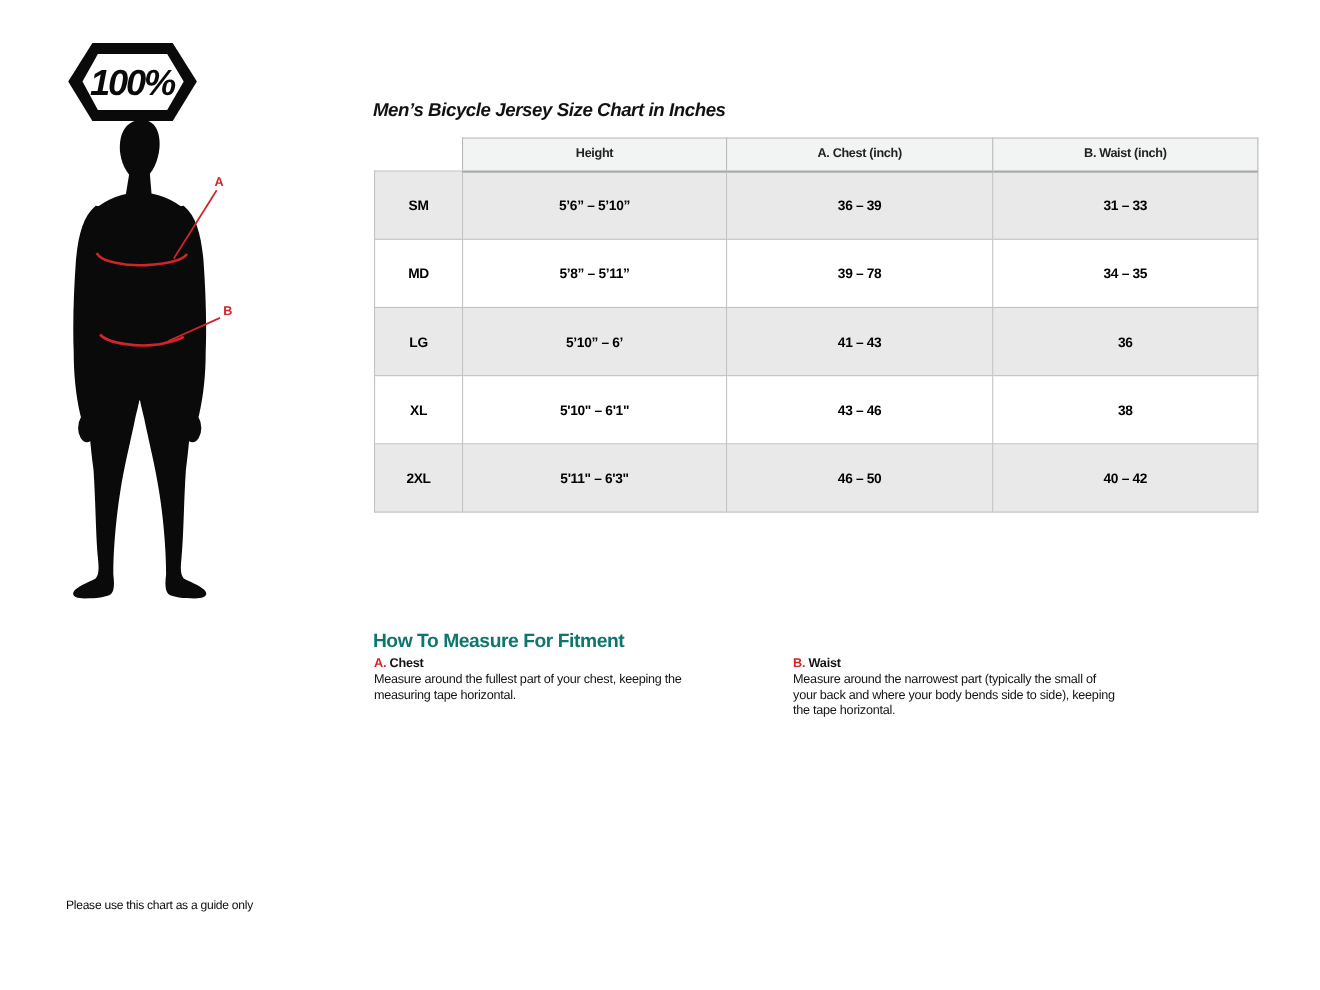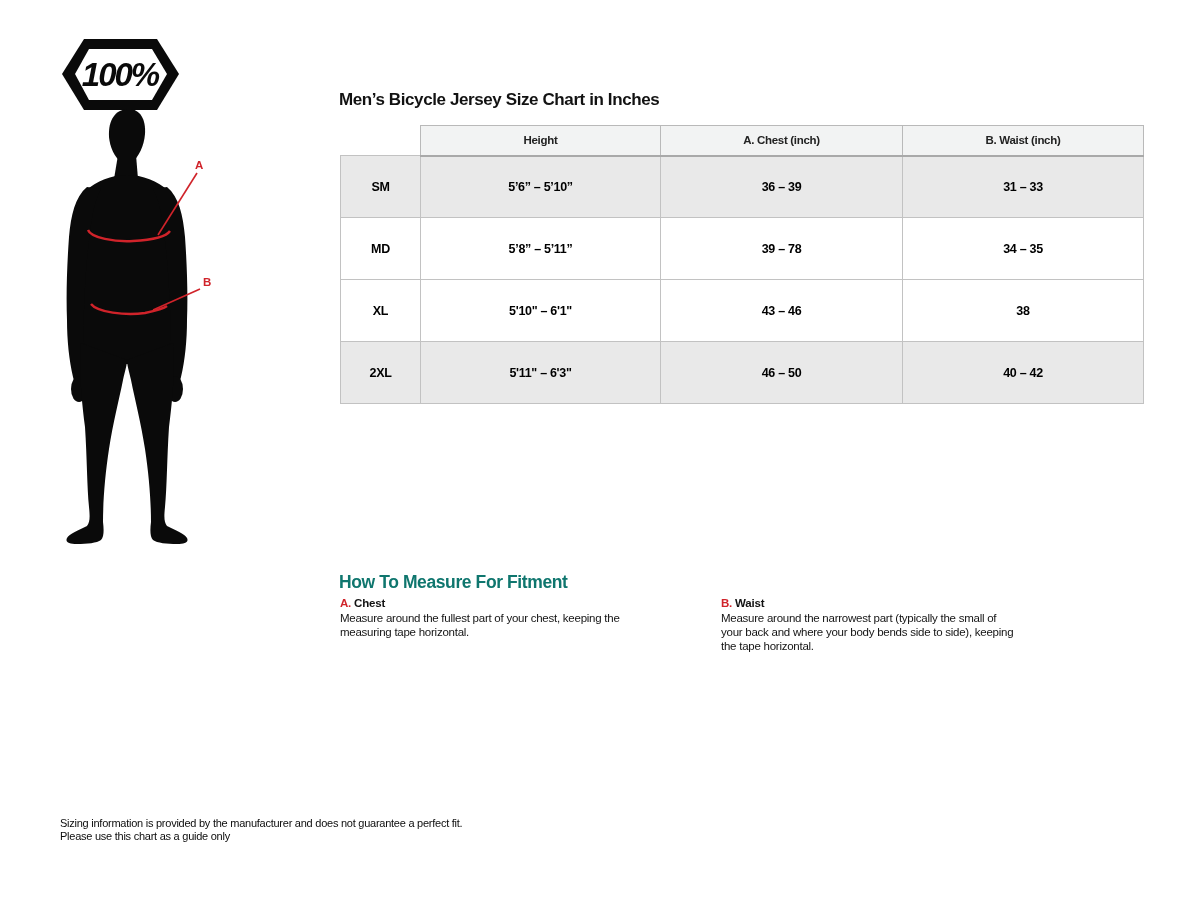--- a/index.html
+++ b/index.html
@@ -8,21 +8,21 @@
 
   .abs { position:absolute; }
 
   
   .logo { left:60px; top:38px; width:121px; height:73px; }
 
   
   .figure { left:57px; top:105px; width:166px; height:446px; }
 
   
-  .page-title { left:339px; top:90px; font-size:17px; font-weight:700; letter-spacing:-0.4px; color:#121212; }
+  .page-title { left:339px; top:90px; font-size:17px; font-weight:700; letter-spacing:-0.4px; color:#121212;font-style:italic; }
   .howto-heading { left:339px; top:572px; font-size:17.5px; font-weight:700; letter-spacing:-0.4px; color:#0f766e; }
 
   
   .table-wrap { left:340px; top:125px; }
   table.size-table { border-collapse:collapse; table-layout:fixed; width:803px; }
   .size-table th, .size-table td { text-align:center; vertical-align:middle; letter-spacing:-0.3px; }
   .size-table th { height:30px; font-size:11.5px; font-weight:700; color:#222;
       background:#f2f3f3; border:1px solid #b9b9b9; border-bottom:2px solid #a9a9a9; }
   .size-table th.blank { background:transparent; border:none; }
   .size-table td { height:62px; font-size:12.5px; font-weight:700; color:#000000;
@@ -106,20 +106,26 @@
         <td>5’6” – 5’10”</td>
         <td>36 – 39</td>
         <td>31 – 33</td>
       </tr>
       <tr>
         <td>MD</td>
         <td>5’8” – 5’11”</td>
         <td>39 – 78</td>
         <td>34 – 35</td>
       </tr>
+      <tr class="alt">
+        <td>LG</td>
+        <td>5’10” – 6’</td>
+        <td>41 – 43</td>
+        <td>36</td>
+      </tr>
       <tr>
         <td>XL</td>
         <td>5'10" – 6'1"</td>
         <td>43 – 46</td>
         <td>38</td>
       </tr>
       <tr class="alt">
         <td>2XL</td>
         <td>5'11" – 6'3"</td>
         <td>46 – 50</td>
@@ -138,15 +144,14 @@
 </div>
 
 <div class="abs measure-b">
   <div class="m-label"><span class="red">B.</span> <span>Waist</span></div>
   <div class="m-text">Measure around the narrowest part (typically the small of
 your back and where your body bends side to side), keeping
 the tape horizontal.</div>
 </div>
 
 <div class="abs footnote">
-  <div>Sizing information is provided by the manufacturer and does not guarantee a perfect fit.</div>
   <div>Please use this chart as a guide only</div>
 </div>
 
 </body></html>

